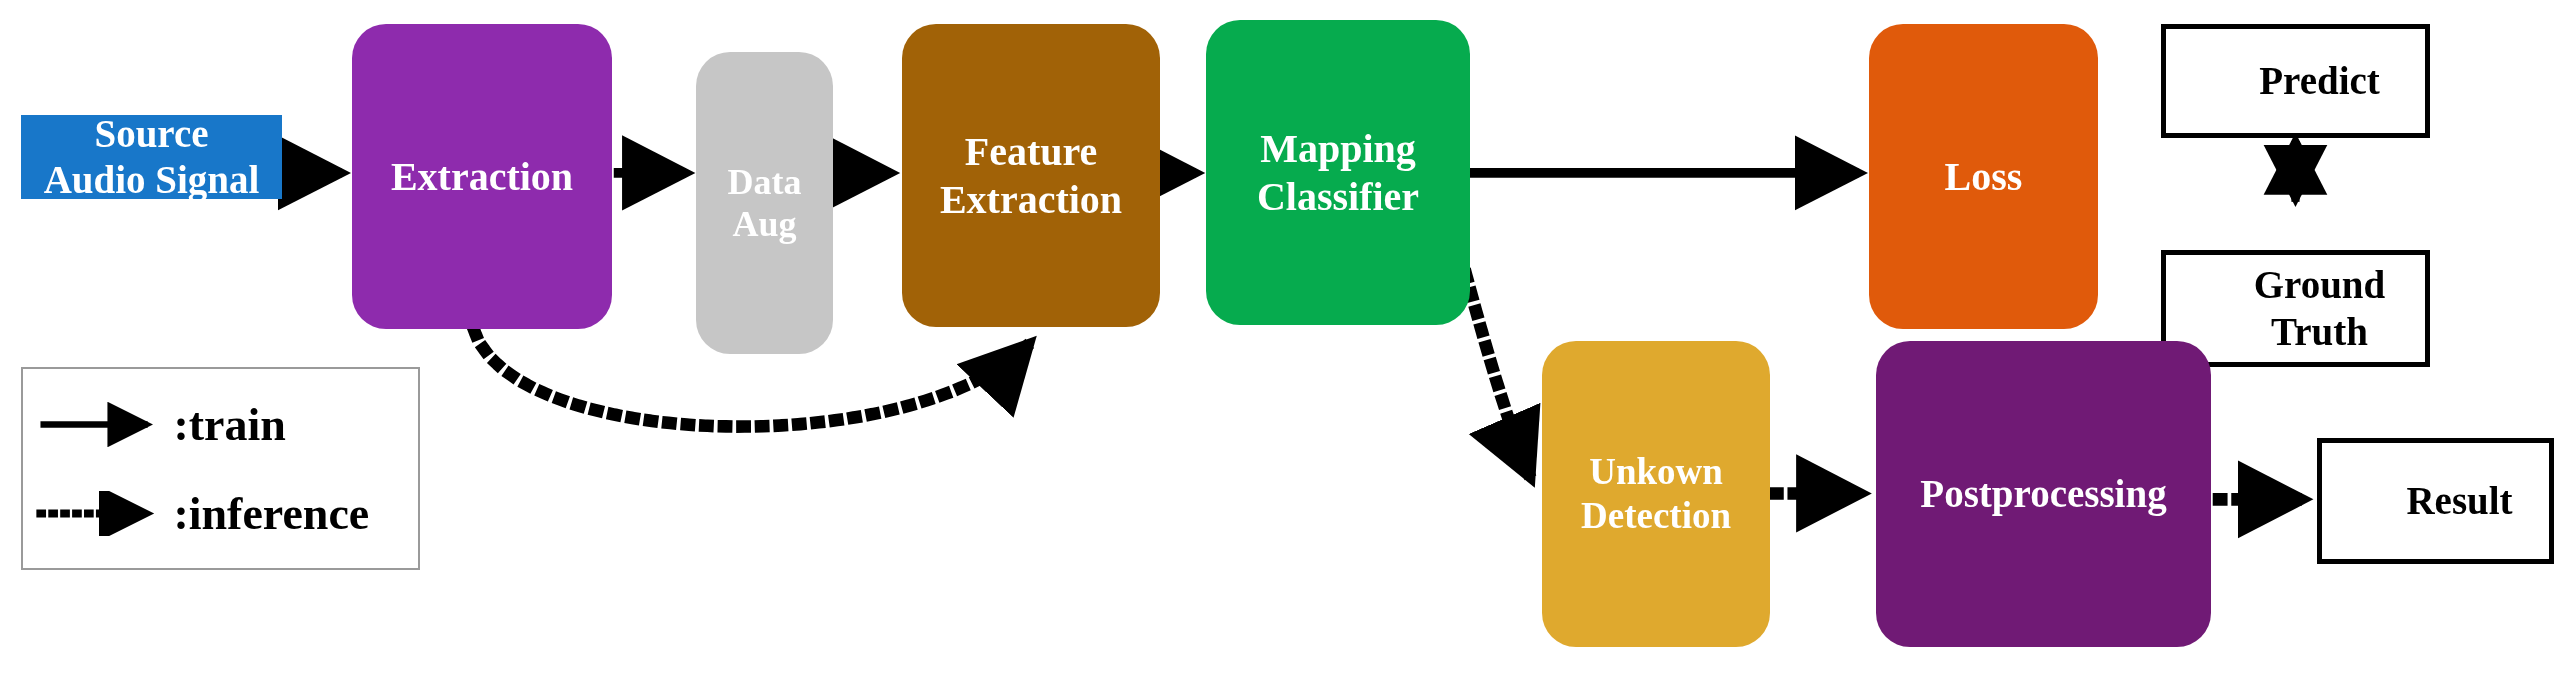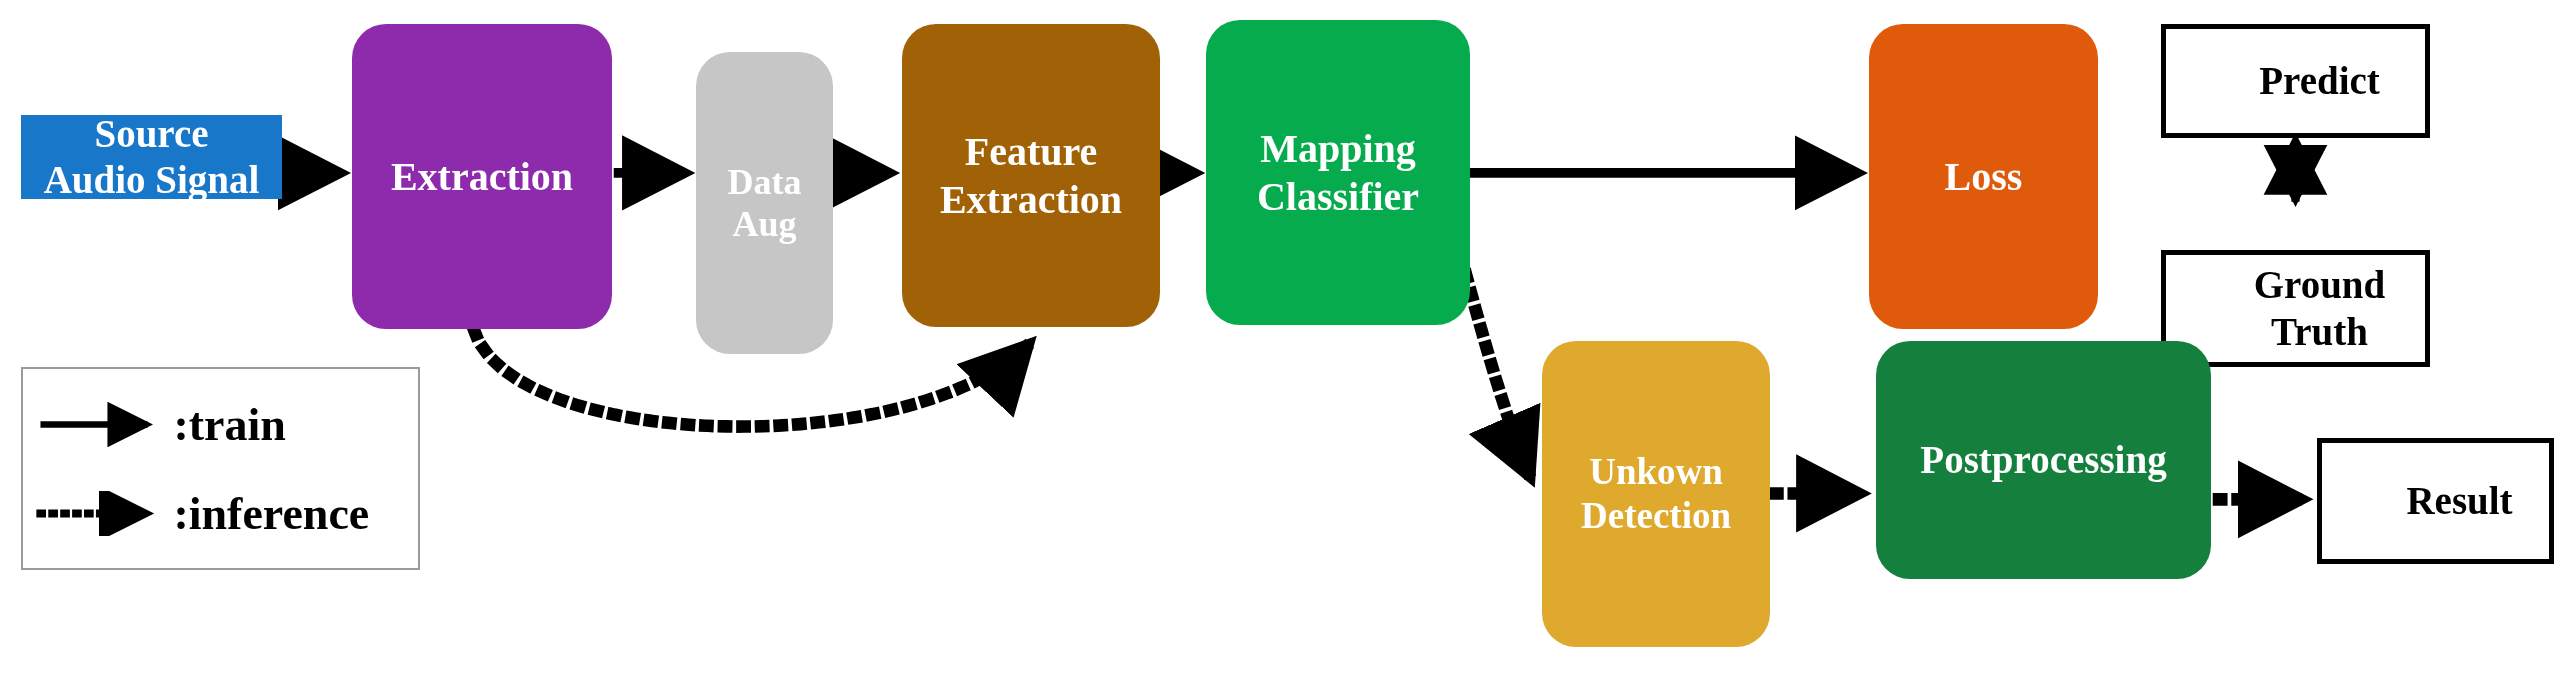--- a/index.html
+++ b/index.html
@@ -28,21 +28,21 @@
   
   #n-source      {left:21px;  top:115px; width:261px; height:84px; background:#1877c9;}
   #n-preprocess  {left:352px; top:24px;  width:260px; height:305px; background:#8e2bad;}
   #n-dataaug     {left:696px; top:22px;  width:137px; height:302px; background:#c6c6c6;}
   #n-feature     {left:902px;top:24px;  width:258px; height:303px; background:#a16207;}
   #n-mapping     {left:1206px;top:20px;  width:264px; height:305px; background:#06ab4e;text-align:center;}
   #n-loss        {left:1869px;top:24px;  width:229px; height:305px; background:#e05a0b;}
   #n-predict     {left:2161px;top:24px;  width:269px; height:114px;}
   #n-groundtruth {left:2161px;top:202px; width:269px; height:117px;margin-top:48px;}
   #n-unknown     {left:1542px;top:341px; width:228px; height:306px; background:#dfa92e;}
-  #n-postproc    {left:1876px;top:341px; width:335px; height:238px; background:#15803d;}
+  #n-postproc    {left:1876px;top:341px; width:335px; height:306px; background:#701a75;}
   #n-result      {left:2317px;top:438px; width:237px; height:126px;}
 
   
   #legend{position:absolute;left:21px;top:367px;width:399px;height:203px;
           background:#ffffff;border:2.2px solid #9a9a9a;box-sizing:border-box;}
   .leg-row{position:absolute;left:0;width:399px;height:67px;display:flex;align-items:center;}
   #leg-train{top:22px;}
   #leg-infer{top:111px;}
   .leg-gl{width:134px;height:45px;flex:0 0 134px;margin-left:13.4px;}
   .leg-tx{font-size:46px;font-weight:bold;color:#000;margin-left:3px;

